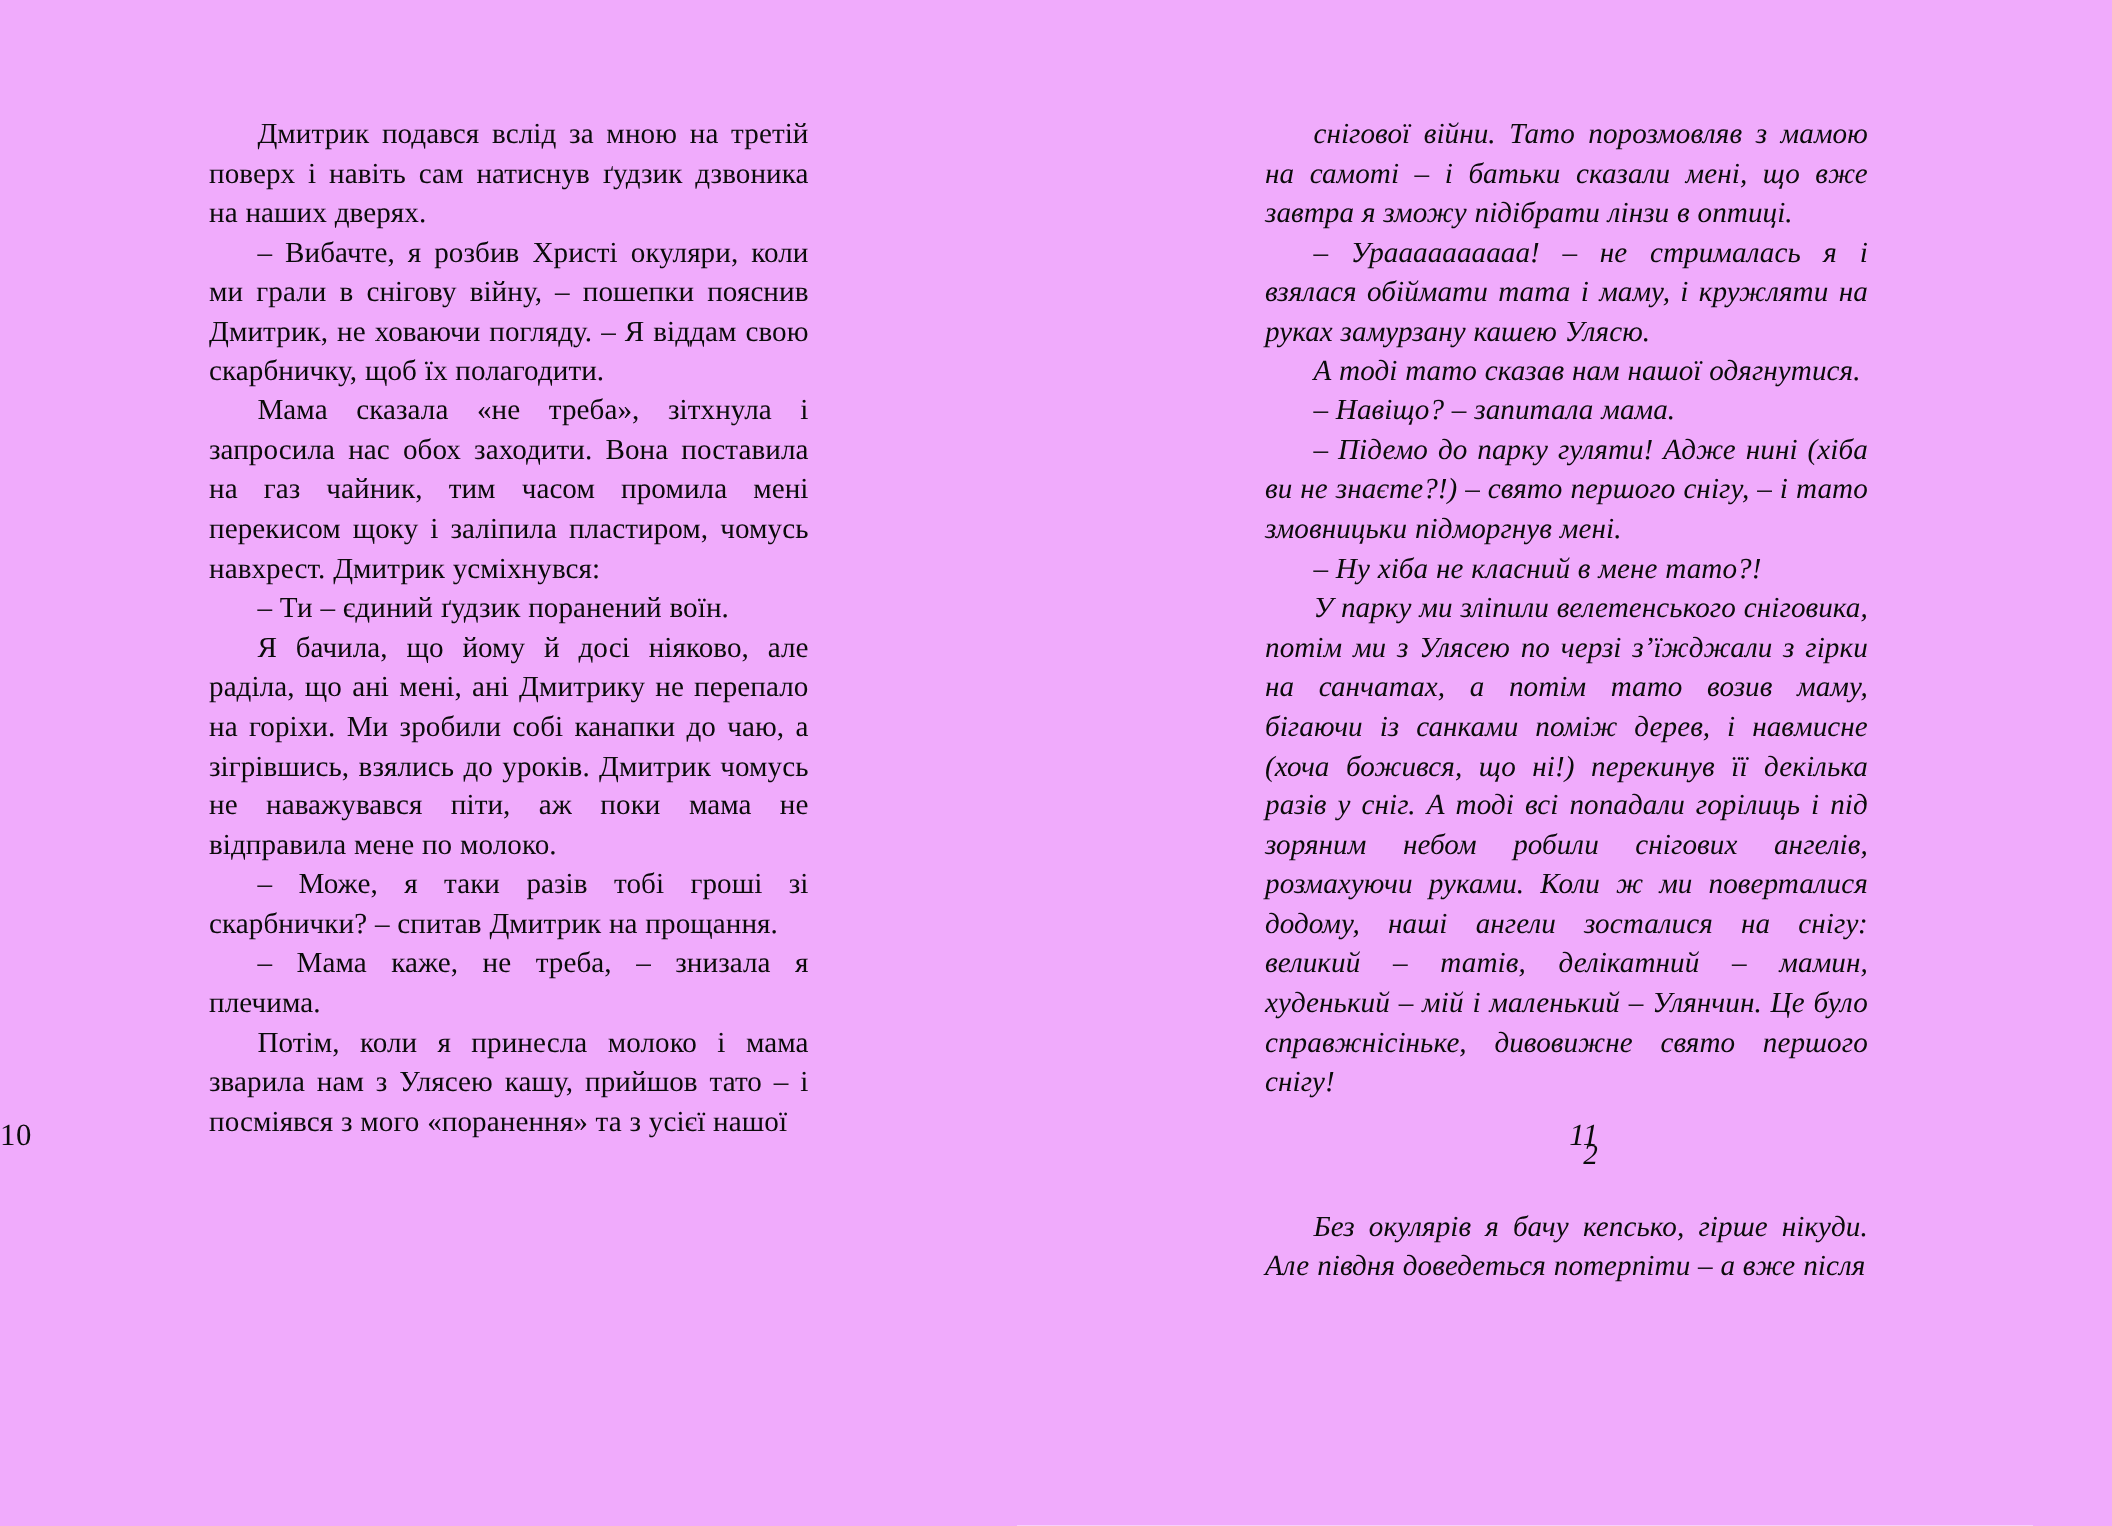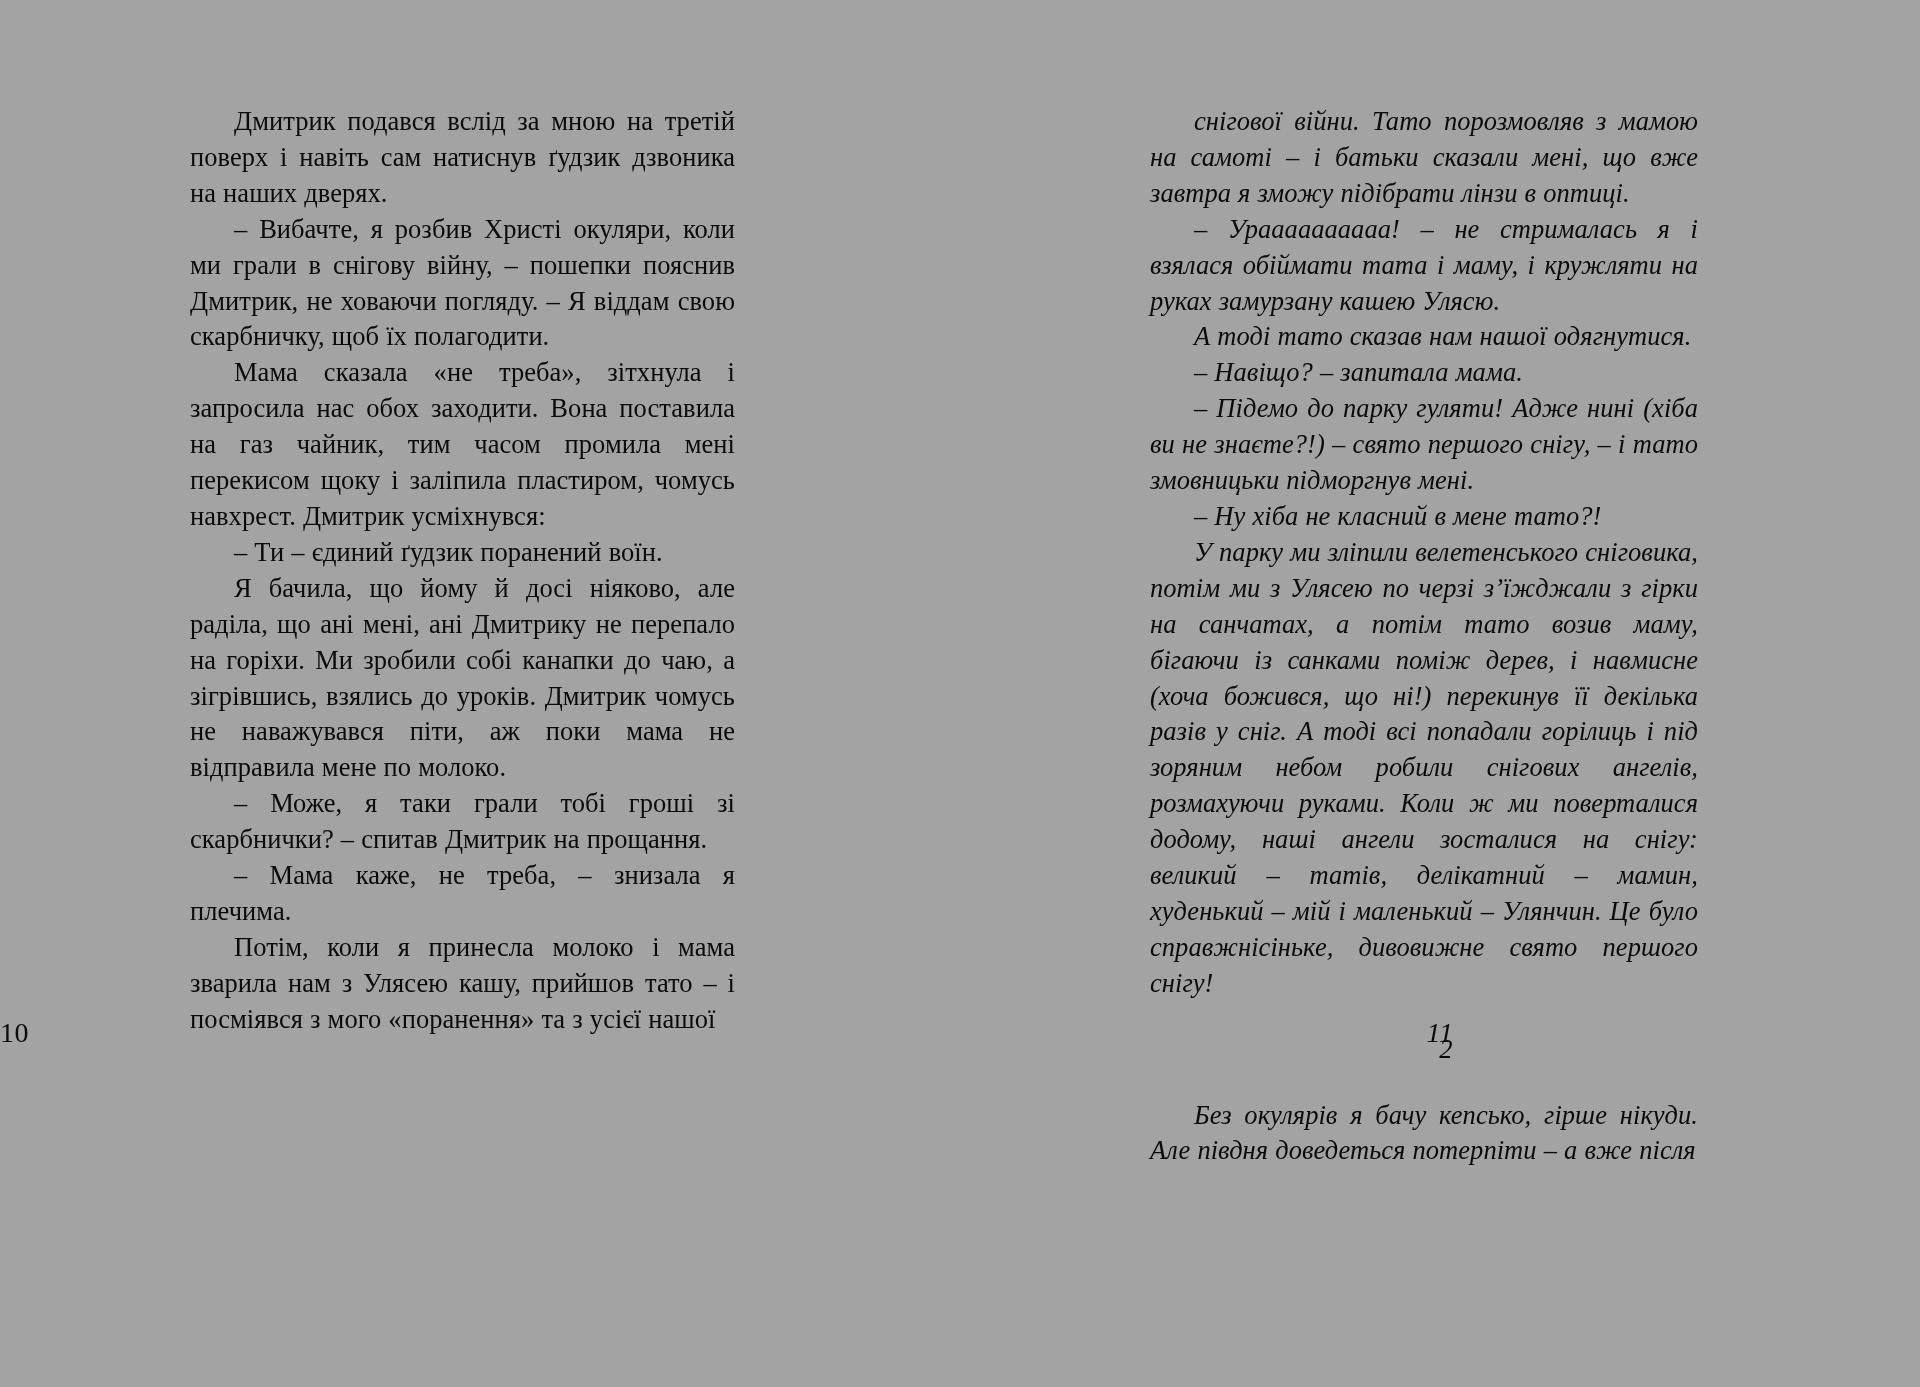--- a/index.html
+++ b/index.html
@@ -13,21 +13,21 @@
     height: 1387px;
     font-family: "Liberation Serif", "DejaVu Serif", serif;
     color: #0b0b0b;
     overflow: hidden;
   }
 
   .spread {
     position: relative;
     width: 1920px;
     height: 1387px;
-    background: #a3a3a3;
+    background: #f0abfc;
     display: flex;
     justify-content: center;
   }
 
   .page {
     position: relative;
     width: 960px;
     height: 1387px;
     box-sizing: border-box;
   }
@@ -93,21 +93,21 @@
 
 <div class="spread">
 
   <div class="page page-left">
     <div class="textblock">
       <p>Дмитрик подався вслід за мною на третій поверх і навіть сам натиснув ґудзик дзвоника на наших дверях.</p>
       <p class="dialogue">– Вибачте, я розбив Христі окуляри, коли ми грали в снігову війну, – пошепки пояснив Дмитрик, не ховаючи погляду. – Я віддам свою скарбничку, щоб їх полагодити.</p>
       <p>Мама сказала «не треба», зітхнула і запросила нас обох заходити. Вона поставила на газ чайник, тим часом промила мені перекисом щоку і заліпила пластиром, чомусь навхрест. Дмитрик усміхнувся:</p>
       <p class="dialogue">– Ти – єдиний ґудзик поранений воїн.</p>
       <p>Я бачила, що йому й досі ніяково, але раділа, що ані мені, ані Дмитрику не перепало на горіхи. Ми зробили собі канапки до чаю, а зігрівшись, взялись до уроків. Дмитрик чомусь не наважувався піти, аж поки мама не відправила мене по молоко.</p>
-      <p class="dialogue">– Може, я таки грали тобі гроші зі скарбнички? – спитав Дмитрик на прощання.</p>
+      <p class="dialogue">– Може, я таки разів тобі гроші зі скарбнички? – спитав Дмитрик на прощання.</p>
       <p class="dialogue">– Мама каже, не треба, – знизала я плечима.</p>
       <p>Потім, коли я принесла молоко і мама зварила нам з Улясею кашу, прийшов тато – і посміявся з мого «поранення» та з усієї нашої</p>
     </div>
     <div class="folio">10</div>
   </div>
 
   <div class="page page-right">
     <div class="textblock">
       <p>снігової війни. Тато порозмовляв з мамою на самоті – і батьки сказали мені, що вже завтра я зможу підібрати лінзи в оптиці.</p>
       <p class="dialogue">– Ураааааааааа! – не стрималась я і взялася обіймати тата і маму, і кружляти на руках замурзану кашею Улясю.</p>

